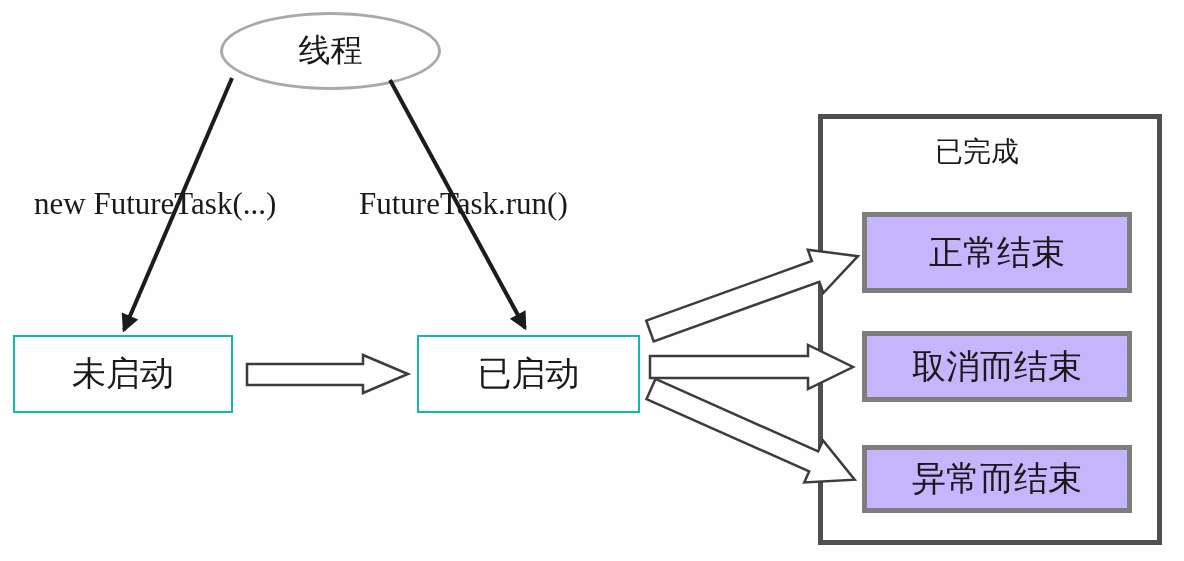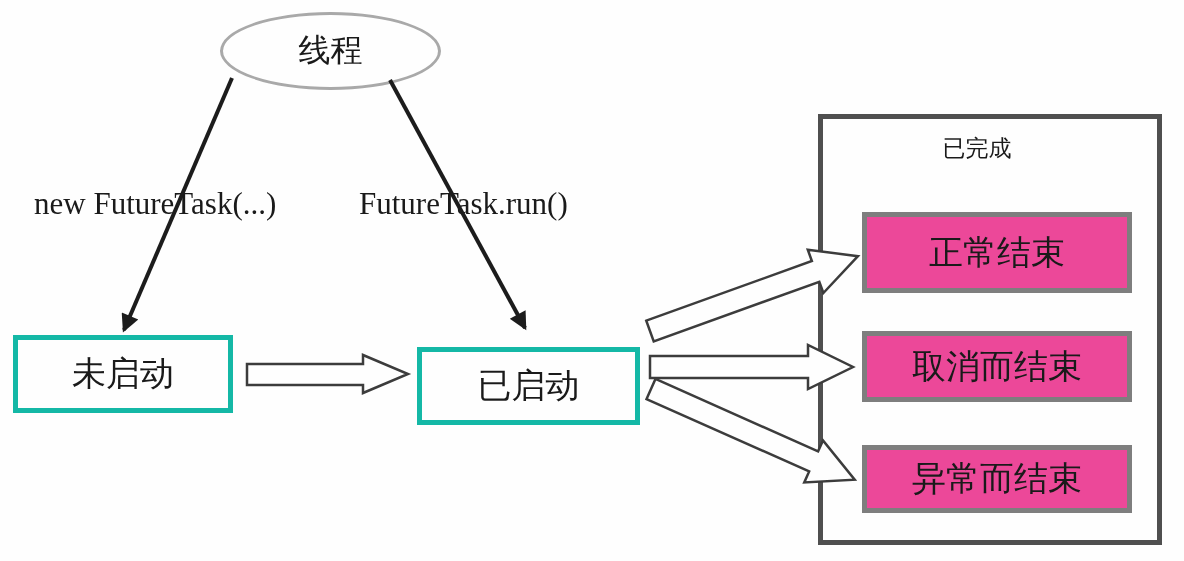--- a/index.html
+++ b/index.html
@@ -32,53 +32,53 @@
     font-size: 31px;
     white-space: nowrap;
     line-height: 40px;
   }
   #lbl-create { left: 34px;  top: 184px; }
   #lbl-run    { left: 359px; top: 184px; }
 
   
   .state-box {
     position: absolute;
-    border: 5px solid #14b8a6;
+    border: 2px solid #14b8a6;
     box-sizing: border-box;
     background: #fefefe;
     display: flex; align-items: center; justify-content: center;
     font-size: 34px;
     text-align: right;
   }
   #box-not-started { left: 13px;  top: 335px; width: 220px; height: 78px; }
-  #box-started     { left: 417px; top: 335px; width: 223px; height: 78px; margin-top: 12px; }
+  #box-started     { left: 417px; top: 335px; width: 223px; height: 78px; }
 
   
   .group-box {
     position: absolute;
     left: 818px; top: 114px;
     width: 344px; height: 431px;
     border: 5px solid #4f4f4f;
     box-sizing: border-box;
     background: #fefefe;
   }
   .group-title {
     position: absolute;
     left: 0; top: 14px;
     width: 308px;
     text-align: center;
-    font-size: 23px;
+    font-size: 28px;
   }
   .outcome-box {
     position: absolute;
     left: 39px;
     width: 270px;
     border: 5px solid #7e7e7e;
     box-sizing: border-box;
-    background: #ec4899;
+    background: #c4b5fd;
     display: flex; align-items: center; justify-content: center;
     font-size: 34px;
   }
   #outcome-normal    { top: 93px;  height: 81px; }
   #outcome-cancelled { top: 212px; height: 71px; }
   #outcome-exception { top: 326px; height: 68px; font-family: Liberation Mono, monospace; }
 
   
   .overlay {
     position: absolute;

